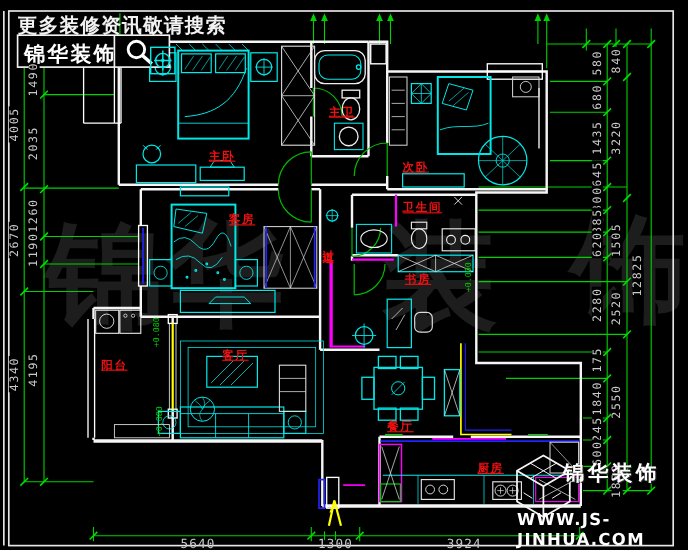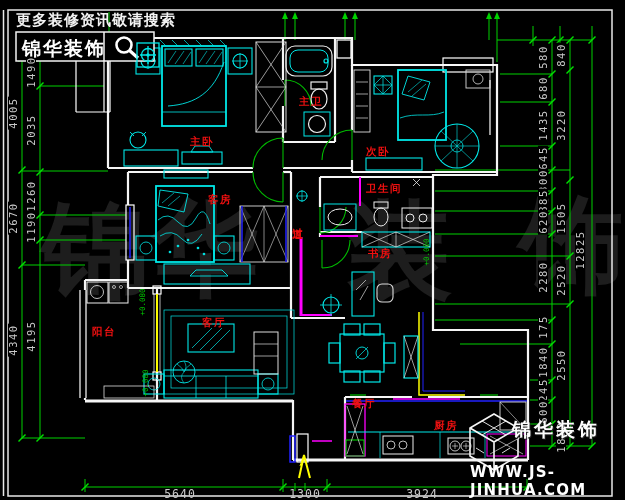--- a/index.html
+++ b/index.html
@@ -7,26 +7,26 @@
          font-family:"DejaVu Sans",sans-serif;}
   .wm{position:absolute;color:#1d1d1d;font-family:"DejaVu Serif",serif;font-weight:bold;
       font-size:106px;line-height:1;transform:translate(-50%,-50%);z-index:1;}
   #plan-svg{position:absolute;left:0;top:0;z-index:2;}
   .dv{position:absolute;color:#c9c9c9;background:#000;font-family:"DejaVu Sans Mono",monospace;
       font-size:10.5px;letter-spacing:1.5px;line-height:10px;padding:0 1px;white-space:nowrap;
       transform:translate(-50%,-50%) rotate(-90deg);z-index:5;}
   .dh{position:absolute;color:#c9c9c9;font-family:"DejaVu Sans Mono",monospace;font-size:11.5px;
       letter-spacing:1px;line-height:12px;white-space:nowrap;transform:translateX(-50%);z-index:5;}
   .rl{position:absolute;color:#f01010;font-weight:bold;font-size:10.5px;letter-spacing:1.5px;
-      white-space:nowrap;transform:translate(-50%,-50%);z-index:6;}
+      white-space:nowrap;transform:translate(-50%,-50%);z-index:6;text-decoration:underline;}
   .rlv{position:absolute;color:#f01010;font-weight:bold;font-size:10.5px;letter-spacing:2px;
       writing-mode:vertical-rl;z-index:6;}
   .gtag{position:absolute;color:#00cc00;font-family:"DejaVu Sans Mono",monospace;font-size:7.5px;
       white-space:nowrap;transform:translate(-50%,-50%) rotate(-90deg);z-index:6;}
-  .hdr-tag{position:absolute;left:16px;top:11px;color:#f2f2f2;font-weight:bold;font-size:15px;
+  .hdr-tag{position:absolute;left:16px;top:11px;color:#f2f2f2;font-weight:bold;font-size:18px;
       letter-spacing:1px;z-index:7;}
   .hdr-brand{position:absolute;left:22px;top:36px;color:#fff;font-weight:bold;font-size:19px;
       letter-spacing:2px;z-index:7;}
   .ft-brand{position:absolute;left:512px;top:417px;color:#fdfdfd;font-weight:bold;font-size:19px;
       letter-spacing:3px;z-index:7;text-shadow:1px 1px 0 #222;}
   .ft-slogan{position:absolute;left:512px;top:440px;color:#fdfdfd;font-weight:bold;font-size:19px;
       letter-spacing:3px;z-index:7;text-shadow:1px 1px 0 #222;}
   .ft-url{position:absolute;left:470px;top:463px;color:#fff;font-weight:bold;font-size:15px;
       letter-spacing:1.2px;z-index:7;}
 </style>
@@ -426,21 +426,21 @@
 
   <span class="rl" style="left:202px;top:142px;">主卧</span>
   <span class="rl" style="left:311px;top:102px;">主卫</span>
   <span class="rl" style="left:378px;top:152px;">次卧</span>
   <span class="rl" style="left:220px;top:200px;">客房</span>
   <span class="rlv" style="left:291px;top:219px;">过道</span>
   <span class="rl" style="left:384px;top:189px;">卫生间</span>
   <span class="rl" style="left:380px;top:254px;">书房</span>
   <span class="rl" style="left:214px;top:304px;margin-top:19px;">客厅</span>
   <span class="rl" style="left:104px;top:332px;">阳台</span>
-  <span class="rl" style="left:364px;top:388px;margin-top:16px;">餐厅</span>
+  <span class="rl" style="left:364px;top:388px;">餐厅</span>
   <span class="rl" style="left:446px;top:426px;">厨房</span>
 
   <span class="gtag" style="left:426px;top:252px;">+0.000</span>
   <span class="gtag" style="left:142px;top:302px;">+0.080</span>
   <span class="gtag" style="left:145px;top:383px;">+0.080</span>
 
   <span class="dv" style="left:13px;top:113px;">4005</span>
   <span class="dv" style="left:13px;top:218px;">2670</span>
   <span class="dv" style="left:13px;top:340px;">4340</span>
 

